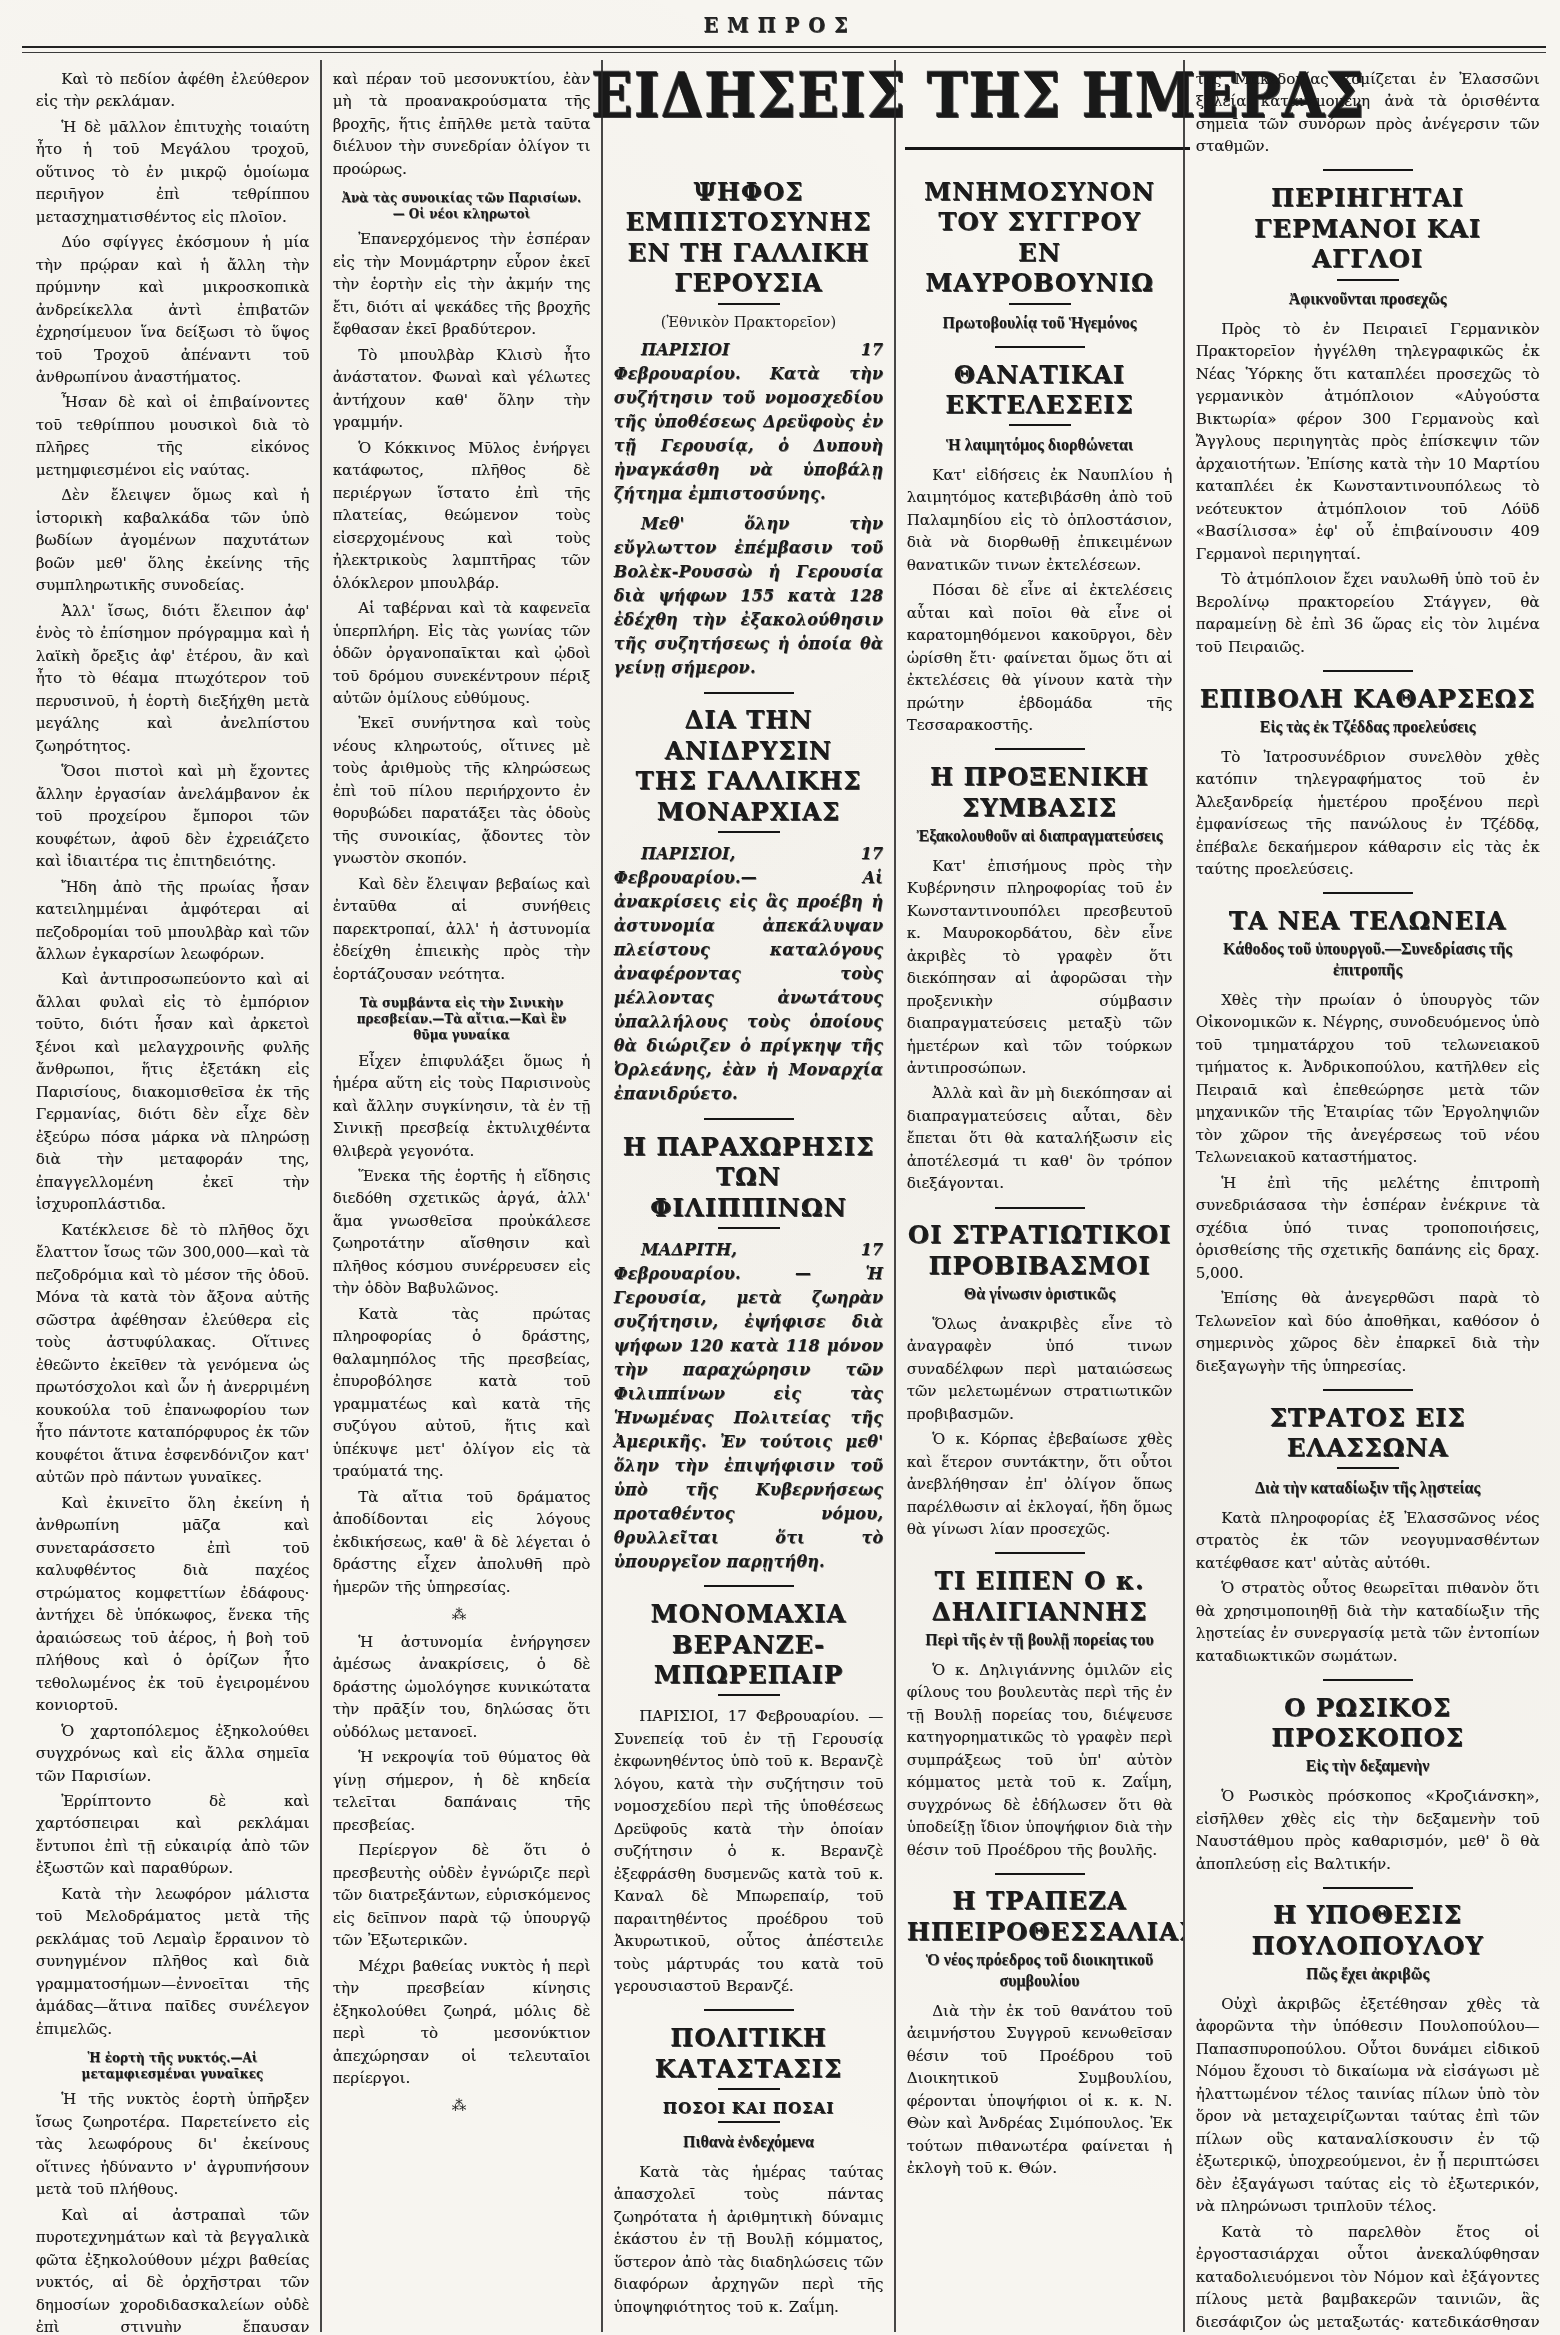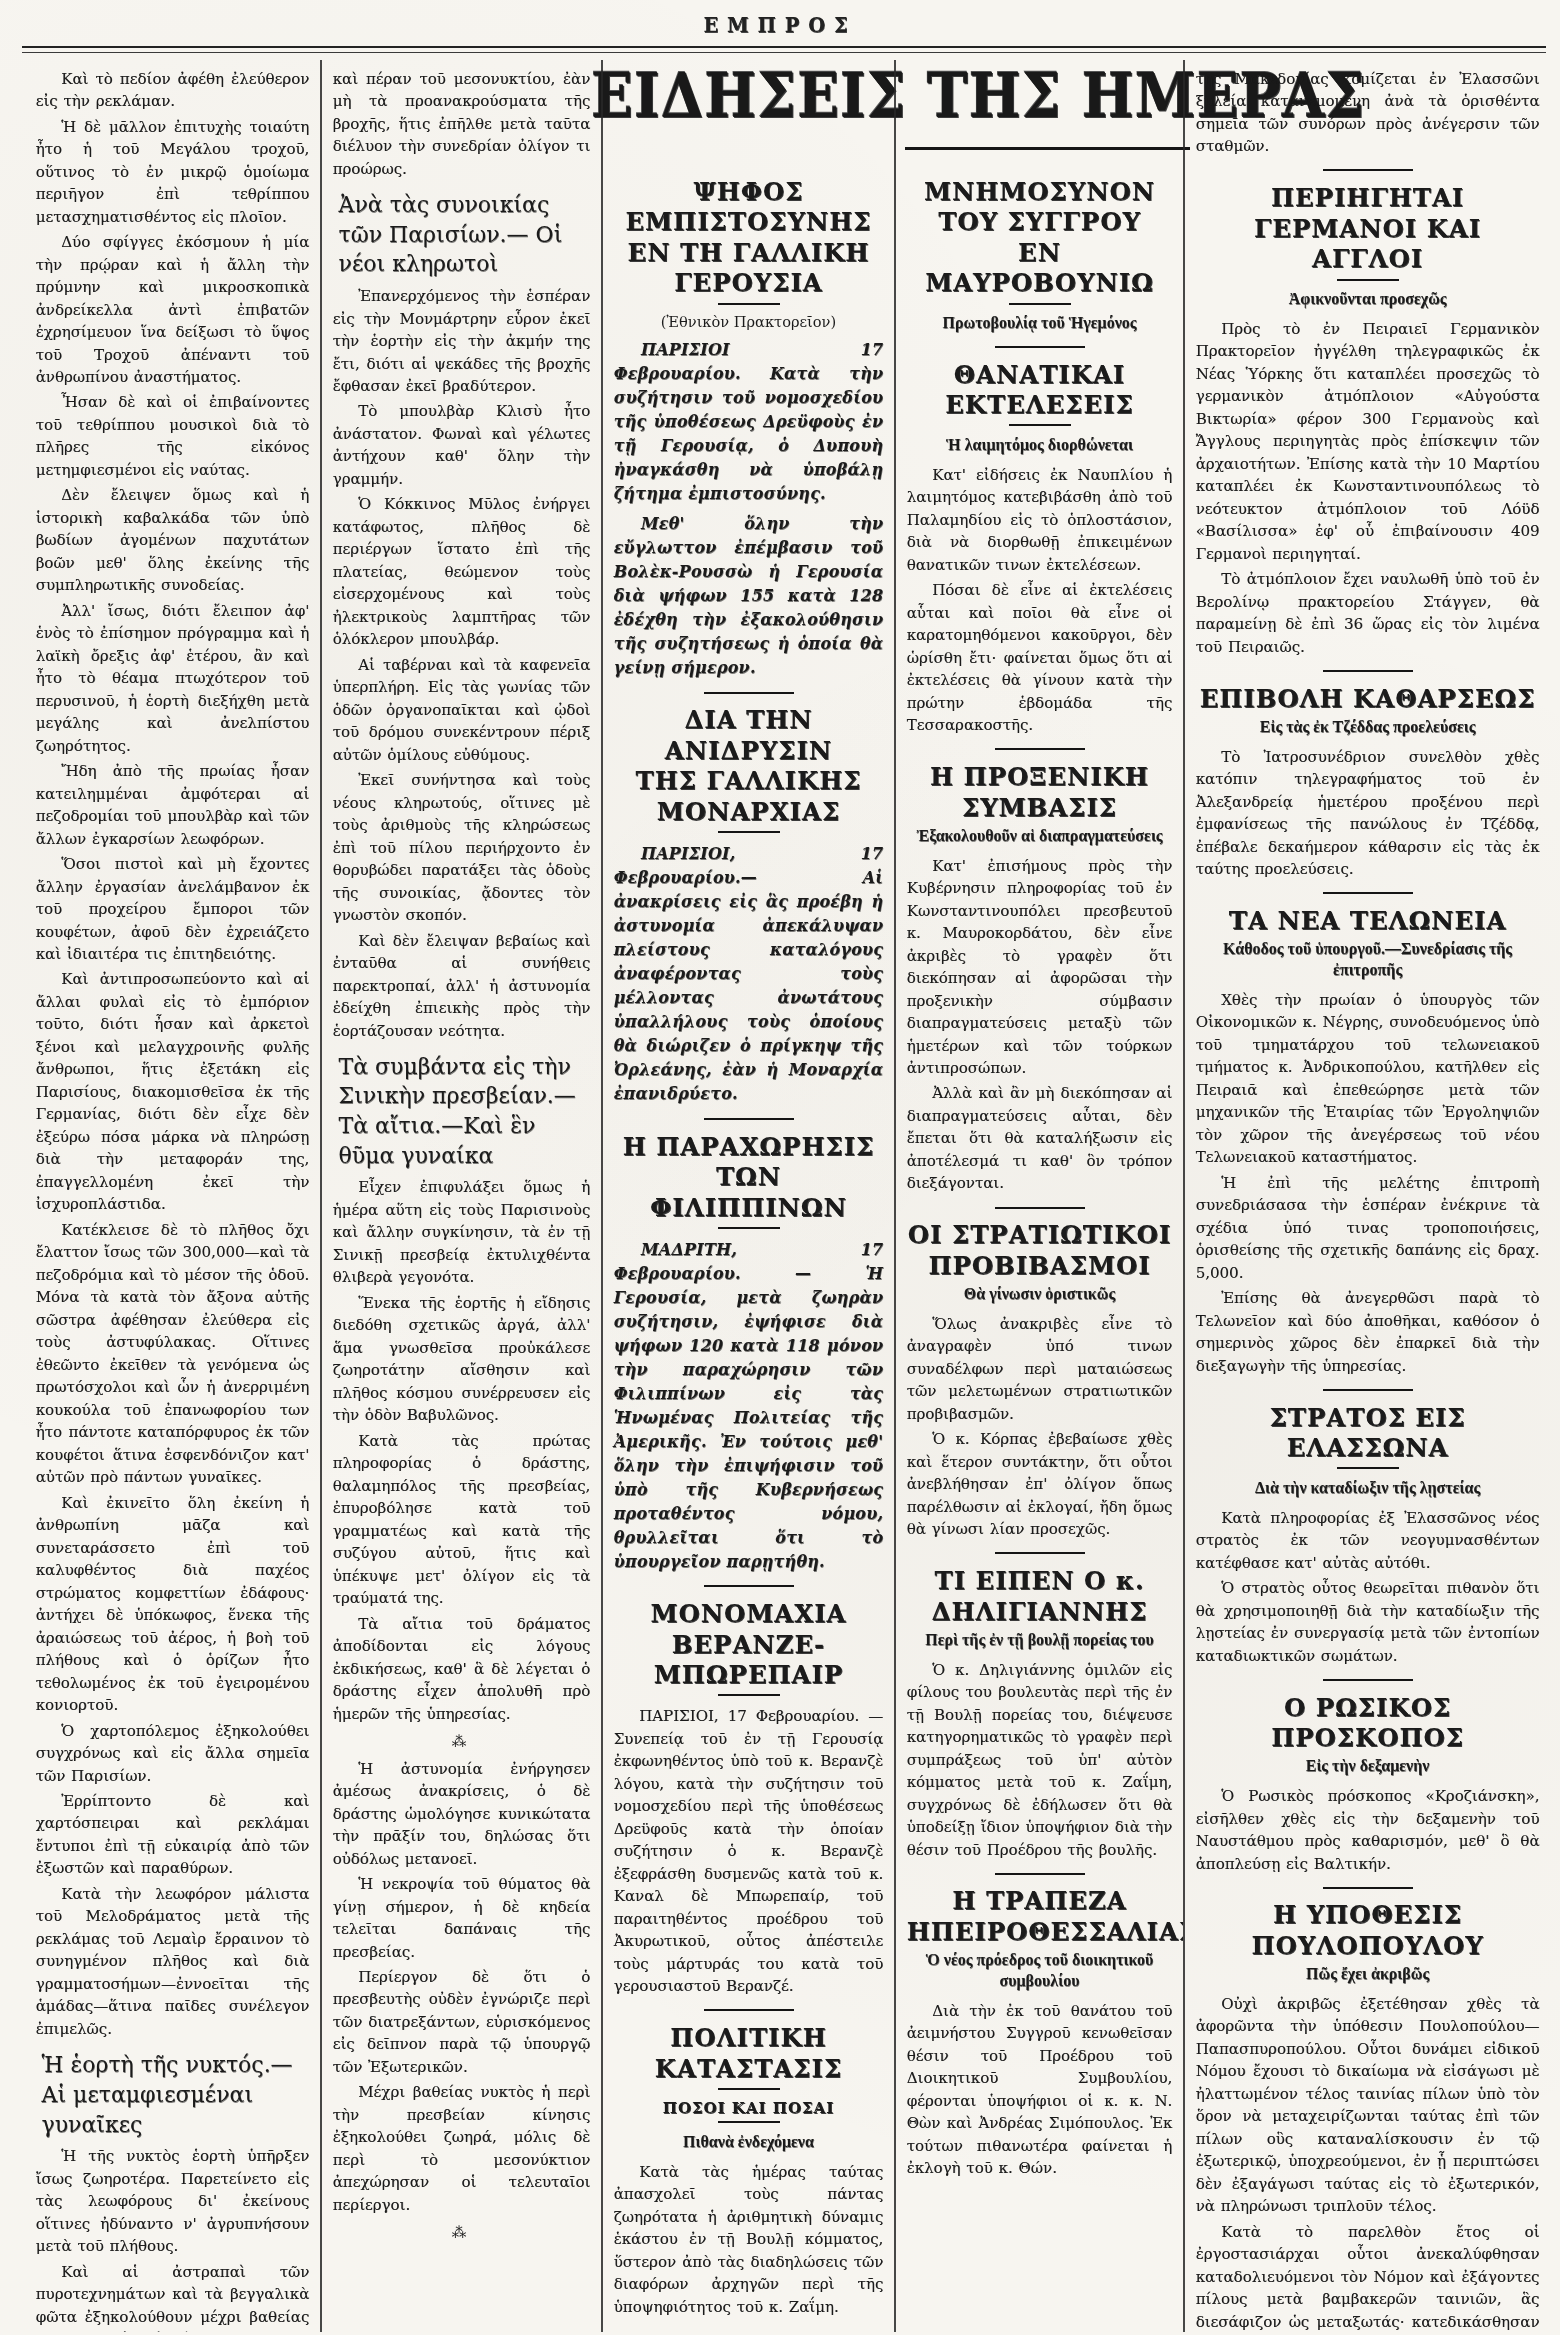--- a/index.html
+++ b/index.html
@@ -55,21 +55,21 @@
     margin:11.7px 0 2px;white-space:pre-line;letter-spacing:1px;
     text-shadow:0.8px 0.8px 0 #3b3b3b;
   }
   .it-h2{font-size:15px;margin-top:3.9px;}
   .it-sub{
     font-weight:bold;text-align:center;font-size:16px;line-height:1.3;
     margin:2.9px 0 7.8px;text-shadow:0.5px 0.5px 0 rgba(0,0,0,.5);font-family:Liberation Serif, serif;
   }
   .it-agency{text-align:center;font-size:14.6px;margin:5.9px 0 7.8px;}
   .it-bh{
-    font-weight:normal;font-size:22px;line-height:1.35;
+    font-weight:bold;text-align:center;font-size:12px;line-height:1.35;
     margin:9.8px 5.9px 5.9px;text-shadow:0.5px 0.5px 0 rgba(0,0,0,.5);
   }
   .it-rule{width:90px;border-top:2.9px solid #151515;margin:11.7px auto 9.8px;}
   .it-rulesm{width:62px;border-top:2px solid #151515;margin:3.9px auto 8.8px;}
   .it-orn{text-align:center;font-size:14.6px;letter-spacing:4.9px;margin:7.8px 0;}
 </style>
 </head>
 <body>
 
 <div class="page">
@@ -79,22 +79,22 @@
   <div class="banner">ΕΙΔΗΣΕΙΣ ΤΗΣ ΗΜΕΡΑΣ</div>
   <div class="banner-underline"></div>
   <div class="cols">
       <div class="col col-1">
         <div class="it-p">Καὶ τὸ πεδίον ἀφέθη ἐλεύθερον εἰς τὴν ρεκλάμαν.</div>
         <div class="it-p">Ἡ δὲ μᾶλλον ἐπιτυχὴς τοιαύτη ἦτο ἡ τοῦ Μεγάλου τροχοῦ, οὕτινος τὸ ἐν μικρῷ ὁμοίωμα περιῆγον ἐπὶ τεθρίππου μετασχηματισθέντος εἰς πλοῖον.</div>
         <div class="it-p">Δύο σφίγγες ἐκόσμουν ἡ μία τὴν πρῴραν καὶ ἡ ἄλλη τὴν πρύμνην καὶ μικροσκοπικὰ ἀνδρείκελλα ἀντὶ ἐπιβατῶν ἐχρησίμευον ἵνα δείξωσι τὸ ὕψος τοῦ Τροχοῦ ἀπέναντι τοῦ ἀνθρωπίνου ἀναστήματος.</div>
         <div class="it-p">Ἦσαν δὲ καὶ οἱ ἐπιβαίνοντες τοῦ τεθρίππου μουσικοὶ διὰ τὸ πλῆρες τῆς εἰκόνος μετημφιεσμένοι εἰς ναύτας.</div>
         <div class="it-p">Δὲν ἔλειψεν ὅμως καὶ ἡ ἱστορικὴ καβαλκάδα τῶν ὑπὸ βωδίων ἀγομένων παχυτάτων βοῶν μεθ' ὅλης ἐκείνης τῆς συμπληρωτικῆς συνοδείας.</div>
         <div class="it-p">Ἀλλ' ἴσως, διότι ἔλειπον ἀφ' ἑνὸς τὸ ἐπίσημον πρόγραμμα καὶ ἡ λαϊκὴ ὄρεξις ἀφ' ἑτέρου, ἂν καὶ ἦτο τὸ θέαμα πτωχότερον τοῦ περυσινοῦ, ἡ ἑορτὴ διεξήχθη μετὰ μεγάλης καὶ ἀνελπίστου ζωηρότητος.</div>
+        <div class="it-p">Ὅσοι πιστοὶ καὶ μὴ ἔχοντες ἄλλην ἐργασίαν ἀνελάμβανον ἐκ τοῦ προχείρου ἔμποροι τῶν κουφέτων, ἀφοῦ δὲν ἐχρειάζετο καὶ ἰδιαιτέρα τις ἐπιτηδειότης.</div>
         <div class="it-p">Ἤδη ἀπὸ τῆς πρωίας ἦσαν κατειλημμέναι ἀμφότεραι αἱ πεζοδρομίαι τοῦ μπουλβὰρ καὶ τῶν ἄλλων ἐγκαρσίων λεωφόρων.</div>
-        <div class="it-p">Ὅσοι πιστοὶ καὶ μὴ ἔχοντες ἄλλην ἐργασίαν ἀνελάμβανον ἐκ τοῦ προχείρου ἔμποροι τῶν κουφέτων, ἀφοῦ δὲν ἐχρειάζετο καὶ ἰδιαιτέρα τις ἐπιτηδειότης.</div>
         <div class="it-p">Καὶ ἀντιπροσωπεύοντο καὶ αἱ ἄλλαι φυλαὶ εἰς τὸ ἐμπόριον τοῦτο, διότι ἦσαν καὶ ἀρκετοὶ ξένοι καὶ μελαγχροινῆς φυλῆς ἄνθρωποι, ἥτις ἐξετάκη εἰς Παρισίους, διακομισθεῖσα ἐκ τῆς Γερμανίας, διότι δὲν εἶχε δὲν ἐξεύρω πόσα μάρκα νὰ πληρώσῃ διὰ τὴν μεταφοράν της, ἐπαγγελλομένη ἐκεῖ τὴν ἰσχυροπλάστιδα.</div>
         <div class="it-p">Κατέκλεισε δὲ τὸ πλῆθος ὄχι ἔλαττον ἴσως τῶν 300,000—καὶ τὰ πεζοδρόμια καὶ τὸ μέσον τῆς ὁδοῦ. Μόνα τὰ κατὰ τὸν ἄξονα αὐτῆς σῶστρα ἀφέθησαν ἐλεύθερα εἰς τοὺς ἀστυφύλακας. Οἵτινες ἐθεῶντο ἐκεῖθεν τὰ γενόμενα ὡς πρωτόσχολοι καὶ ὧν ἡ ἀνερριμένη κουκούλα τοῦ ἐπανωφορίου των ἦτο πάντοτε καταπόρφυρος ἐκ τῶν κουφέτοι ἅτινα ἐσφενδόνιζον κατ' αὐτῶν πρὸ πάντων γυναῖκες.</div>
         <div class="it-p">Καὶ ἐκινεῖτο ὅλη ἐκείνη ἡ ἀνθρωπίνη μᾶζα καὶ συνεταράσσετο ἐπὶ τοῦ καλυφθέντος διὰ παχέος στρώματος κομφεττίων ἐδάφους· ἀντήχει δὲ ὑπόκωφος, ἕνεκα τῆς ἀραιώσεως τοῦ ἀέρος, ἡ βοὴ τοῦ πλήθους καὶ ὁ ὁρίζων ἦτο τεθολωμένος ἐκ τοῦ ἐγειρομένου κονιορτοῦ.</div>
         <div class="it-p">Ὁ χαρτοπόλεμος ἐξηκολούθει συγχρόνως καὶ εἰς ἄλλα σημεῖα τῶν Παρισίων.</div>
         <div class="it-p">Ἐρρίπτοντο δὲ καὶ χαρτόσπειραι καὶ ρεκλάμαι ἔντυποι ἐπὶ τῇ εὐκαιρίᾳ ἀπὸ τῶν ἐξωστῶν καὶ παραθύρων.</div>
         <div class="it-p">Κατὰ τὴν λεωφόρον μάλιστα τοῦ Μελοδράματος μετὰ τῆς ρεκλάμας τοῦ Λεμαὶρ ἔρραινον τὸ συνηγμένον πλῆθος καὶ διὰ γραμματοσήμων—ἐννοεῖται τῆς ἁμάδας—ἅτινα παῖδες συνέλεγον ἐπιμελῶς.</div>
         <div class="it-bh">Ἡ ἑορτὴ τῆς νυκτός.—Αἱ μεταμφιεσμέναι γυναῖκες</div>
         <div class="it-p">Ἡ τῆς νυκτὸς ἑορτὴ ὑπῆρξεν ἴσως ζωηροτέρα. Παρετείνετο εἰς τὰς λεωφόρους δι' ἐκείνους οἵτινες ἠδύναντο ν' ἀγρυπνήσουν μετὰ τοῦ πλήθους.</div>
         <div class="it-p">Καὶ αἱ ἀστραπαὶ τῶν πυροτεχνημάτων καὶ τὰ βεγγαλικὰ φῶτα ἐξηκολούθουν μέχρι βαθείας νυκτός, αἱ δὲ ὀρχῆστραι τῶν δημοσίων χοροδιδασκαλείων οὐδὲ ἐπὶ στιγμὴν ἔπαυσαν παιανίζουσαι.</div>
       </div>

